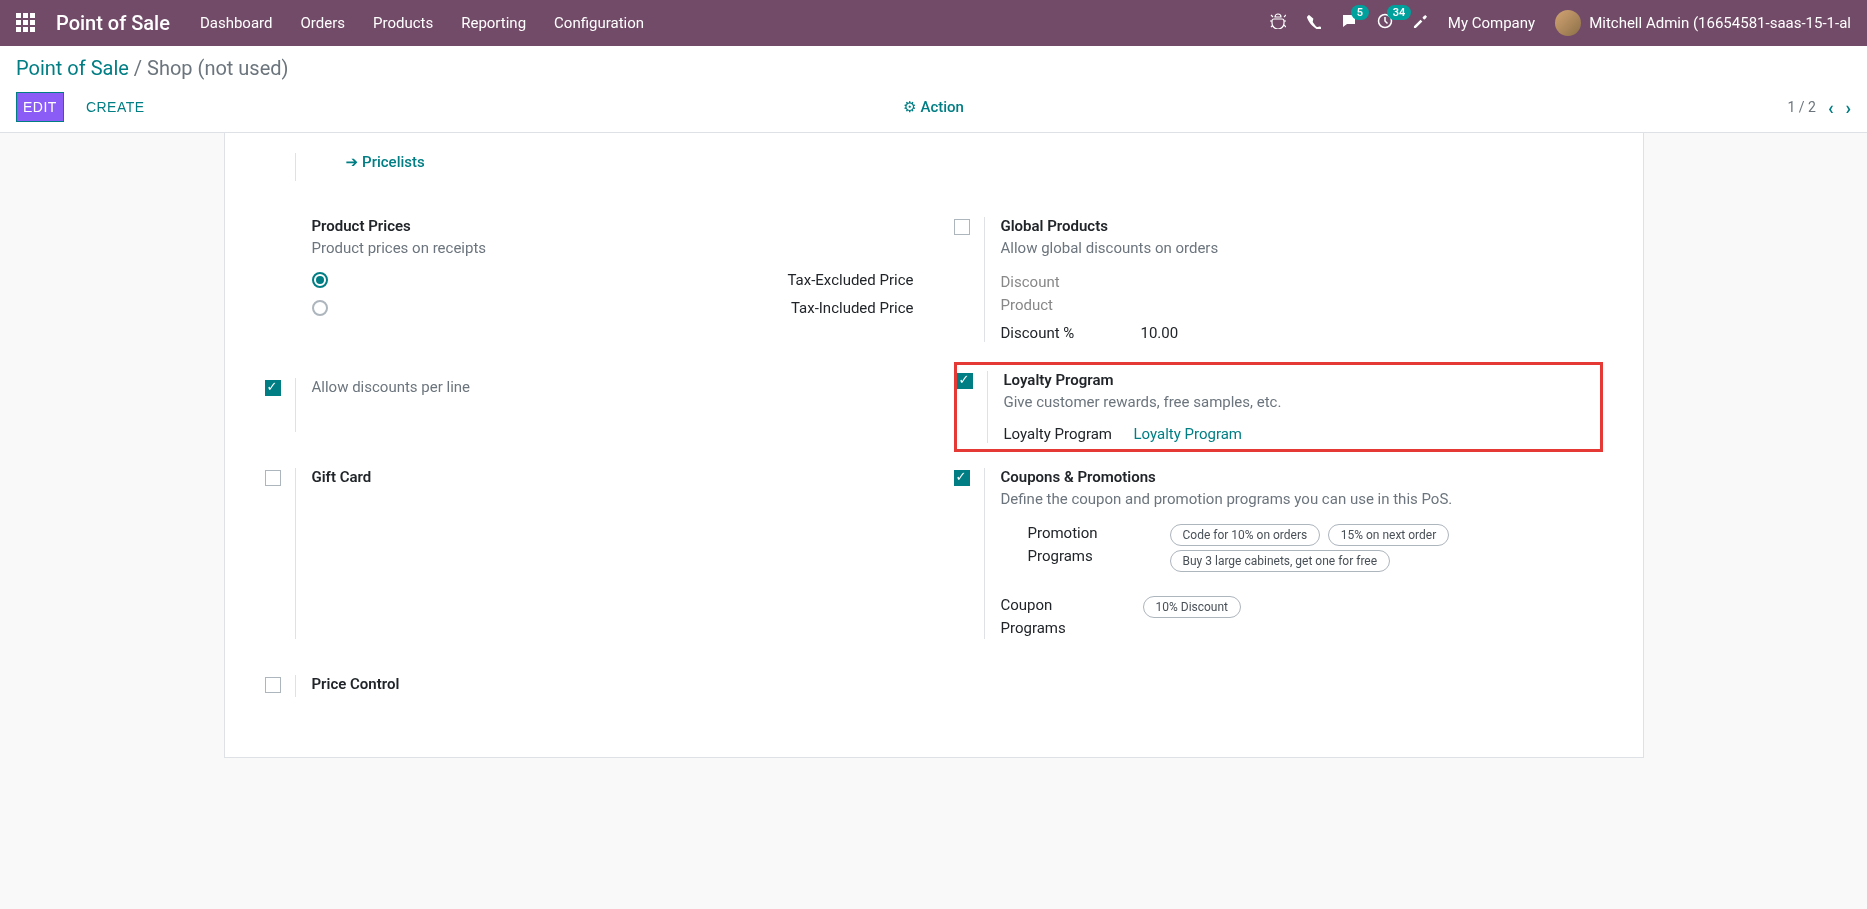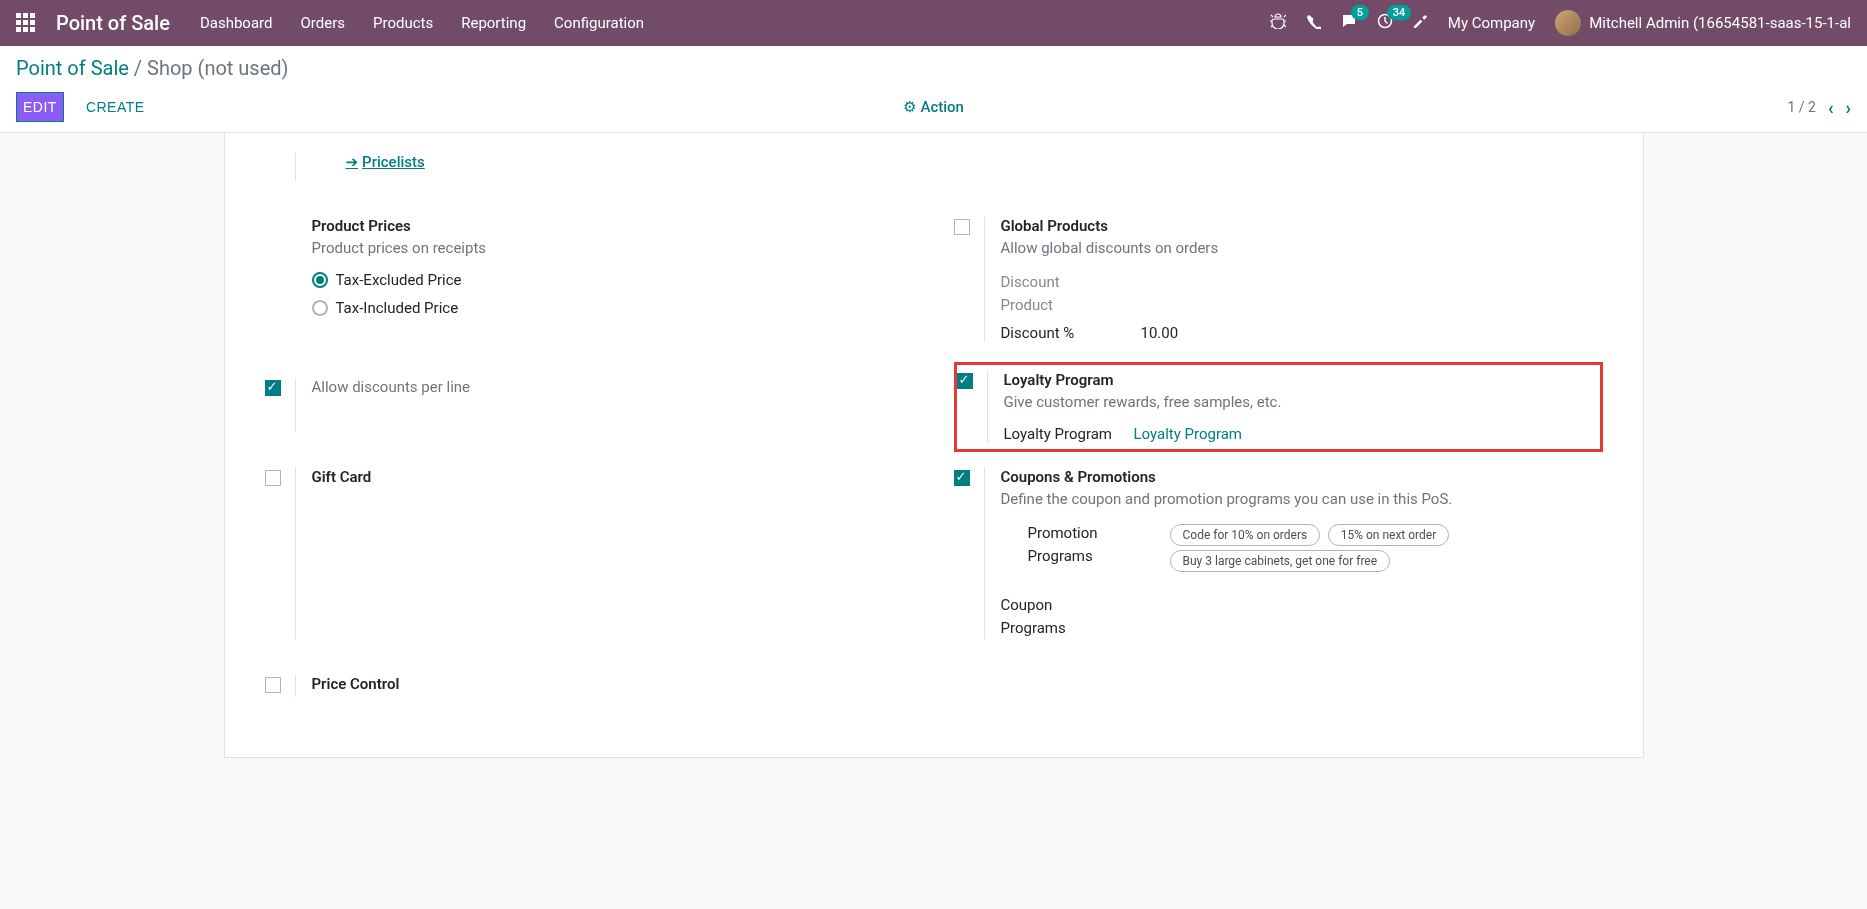--- a/index.html
+++ b/index.html
@@ -33,21 +33,21 @@
 .action-menu { margin-left: auto; margin-right: auto; position: absolute; left: 50%; transform: translateX(-50%); color: #017E84; cursor: pointer; font-size: 15px; font-weight: 500; }
 .action-menu .gear { margin-right: 4px; }
 .pager { margin-left: auto; display: flex; align-items: center; gap: 12px; color: #6c757d; font-size: 14px; }
 .pager .arrow { color: #017E84; cursor: pointer; font-size: 18px; font-weight: bold; }
 
 
 .form-area { padding: 0; display: flex; justify-content: center; }
 .sheet { background: #fff; width: 1420px; max-width: 100%; border: 1px solid #dee2e6; border-top: none; padding: 0; }
 .sheet-inner { padding: 20px 40px 40px; }
 
-.arrow-link { color: #017E84; font-size: 15px; font-weight: 500; cursor: pointer; padding-left: 50px; border-left: 1px solid #dee2e6; margin-left: 30px; padding-bottom: 10px; text-decoration: underline; }
+.arrow-link { color: #017E84; font-size: 15px; font-weight: 500; cursor: pointer; padding-left: 50px; border-left: 1px solid #dee2e6; margin-left: 30px; padding-bottom: 10px; }
 .arrow-link .arr { margin-right: 4px; }
 
 .settings-grid { display: grid; grid-template-columns: 1fr 1fr; gap: 0 40px; margin-top: 20px; }
 
 .setting-box { display: flex; padding: 16px 0 20px; }
 .setting-checkbox-col { width: 30px; flex-shrink: 0; padding-top: 2px; }
 .setting-divider { width: 1px; background: #dee2e6; margin: 0 16px 0 0; align-self: stretch; }
 .setting-content { flex: 1; }
 .setting-title { font-size: 15px; font-weight: 600; color: #212529; margin-bottom: 4px; }
 .setting-desc { font-size: 15px; color: #6c757d; margin-bottom: 14px; }
@@ -57,21 +57,21 @@
 .setting-field-value { font-size: 15px; color: #212529; }
 .setting-field-link { color: #017E84; cursor: pointer; font-size: 15px; }
 
 .checkbox { width: 16px; height: 16px; border: 1px solid #adb5bd; background: #fff; display: inline-block; cursor: pointer; position: relative; }
 .checkbox.checked { background: #017E84; border-color: #017E84; }
 .checkbox.checked::after { content: "✓"; color: #fff; position: absolute; top: -2px; left: 1px; font-size: 13px; }
 
 .radio { width: 16px; height: 16px; border: 2px solid #adb5bd; border-radius: 50%; display: inline-block; cursor: pointer; position: relative; vertical-align: middle; margin-right: 8px; }
 .radio.selected { border-color: #017E84; }
 .radio.selected::after { content: ""; width: 8px; height: 8px; background: #017E84; border-radius: 50%; position: absolute; top: 2px; left: 2px; }
-.radio-row { display: flex; align-items: center; font-size: 15px; color: #212529; margin-bottom: 10px; }
+.radio-row { display: flex; align-items: center; font-size: 15px; color: #212529; margin-bottom: 10px; justify-content: space-between; }
 
 .tag { display: inline-block; border: 1px solid #adb5bd; border-radius: 14px; padding: 3px 12px; font-size: 12px; color: #495057; margin: 2px 2px; cursor: pointer; }
 
 .highlight-box { border: 3px solid #E53935; padding: 6px 8px 6px 0; }
 
 .no-divider .setting-divider { background: transparent; }
 </style>
 </head>
 <body>
 
@@ -245,20 +245,23 @@
             <div class="setting-field-row" style="align-items:flex-start;margin-left:27px;">
               <div class="setting-field-label" style="width:140px; line-height:1.5;">Promotion<br>Programs</div>
               <div style="flex:1;">
                 <span class="tag">Code for 10% on orders</span>
                 <span class="tag">15% on next order</span><br>
                 <span class="tag">Buy 3 large cabinets, get one for free</span>
               </div>
             </div>
             <div class="setting-field-row" style="margin-top:20px; align-items:flex-start;">
               <div class="setting-field-label" style="width:140px; line-height:1.5;">Coupon<br>Programs</div>
+              <div style="flex:1;">
+                <span class="tag">10% Discount</span>
+              </div>
             </div>
           </div>
         </div>
 
         <div class="setting-box">
           <div class="setting-checkbox-col">
             <span class="checkbox"></span>
           </div>
           <div class="setting-divider"></div>
           <div class="setting-content">

